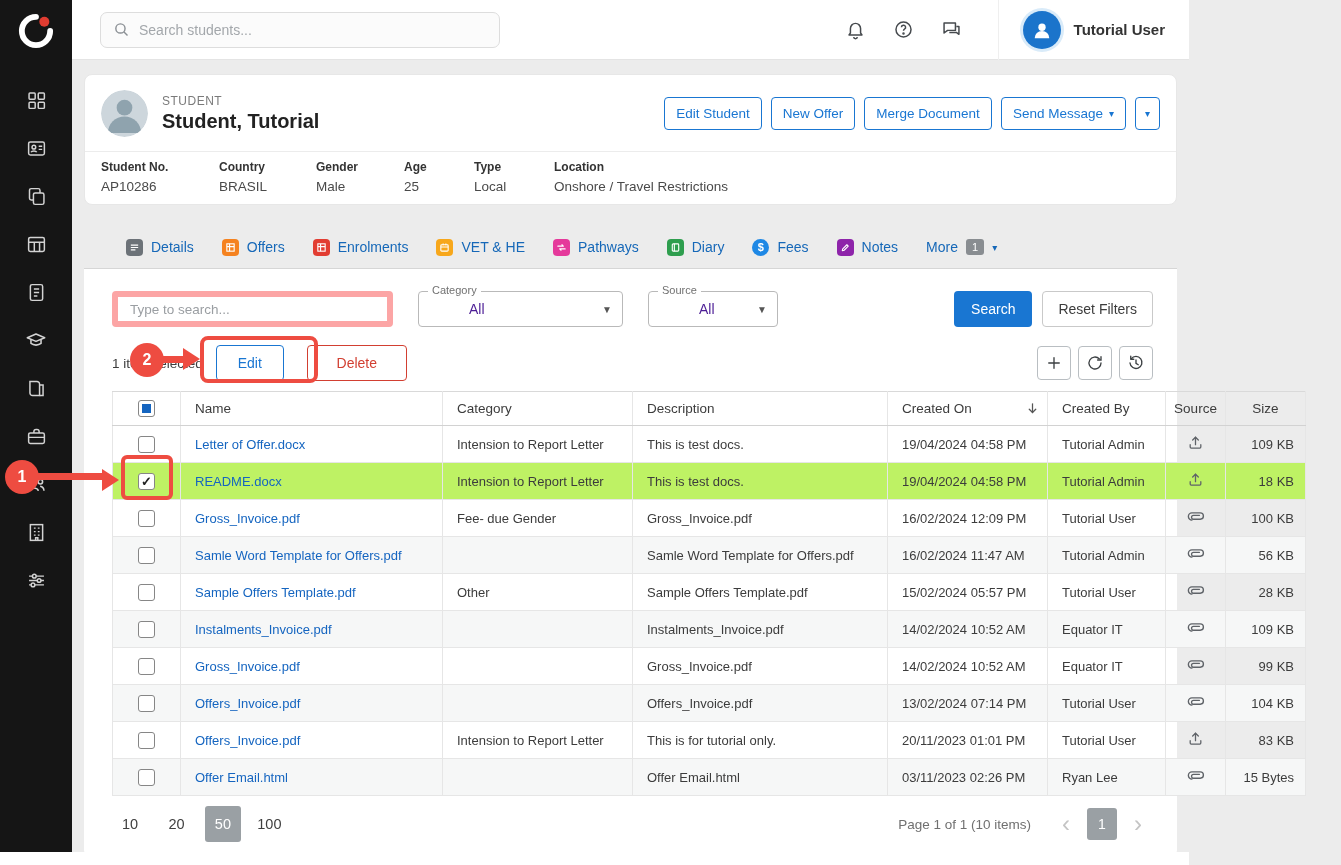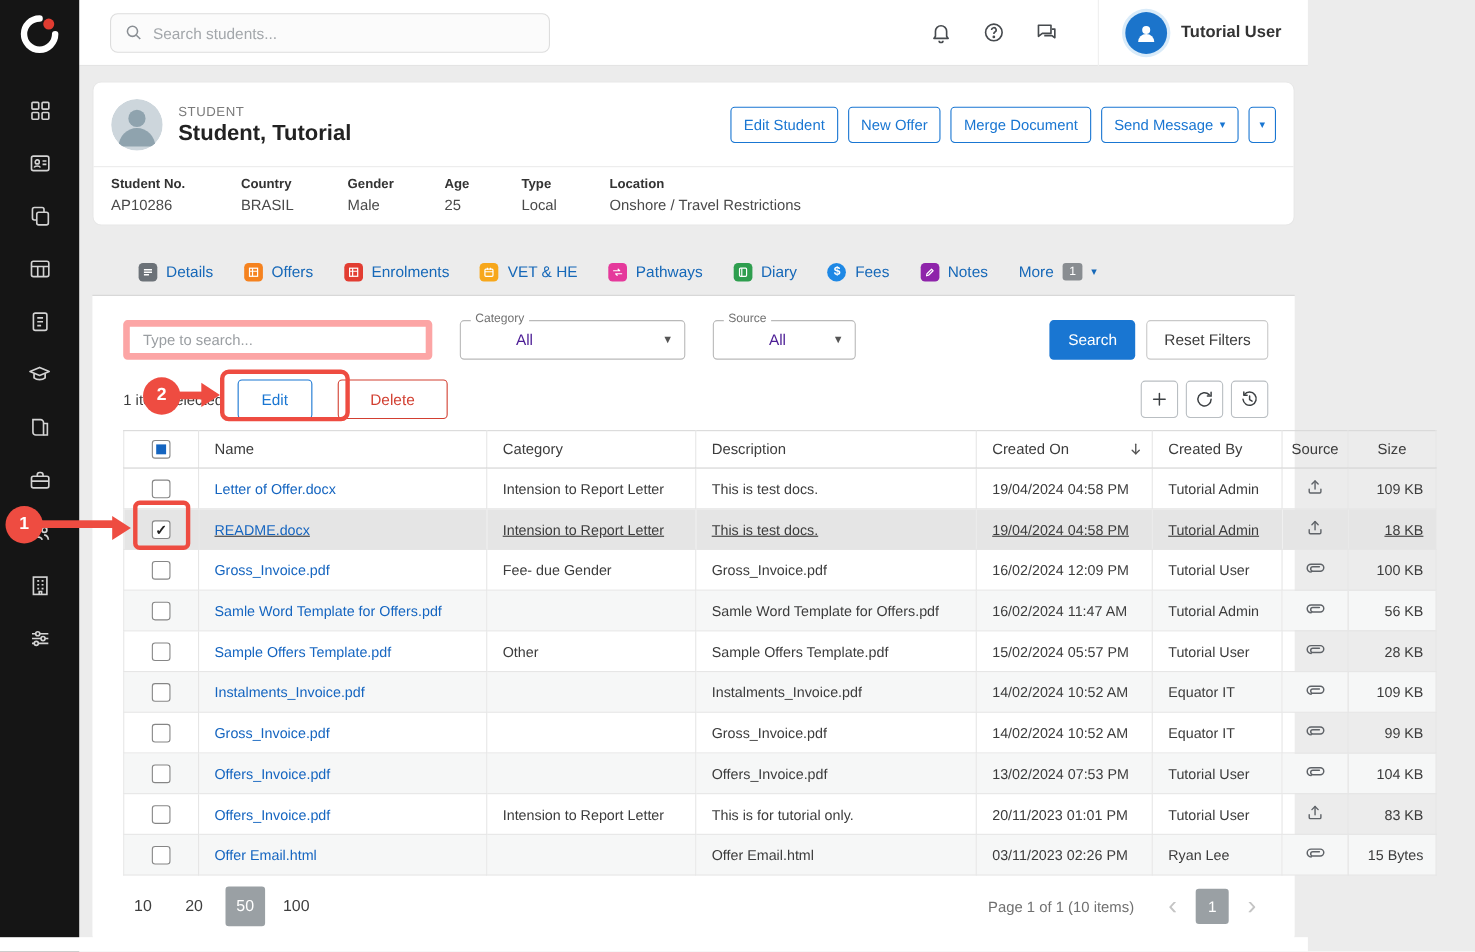--- a/index.html
+++ b/index.html
@@ -79,21 +79,21 @@
   
   table.docs { border-collapse: collapse; table-layout: fixed; width: 1193px; margin-top: 10px; }
   .docs th, .docs td { border: 1px solid #e6e6e6; font-weight: normal; font-size: 13px; color: #3c3c3c; overflow: hidden; white-space: nowrap; text-overflow: ellipsis; }
   .docs th { height: 34px; text-align: left; padding: 0 14px; font-size: 13.5px; border-bottom: 1px solid #d2d2d2; border-top: 1px solid #d9d9d9; position: relative; cursor: pointer; }
   .docs td { height: 37px; padding: 0 14px; }
   .docs .c-check { width: 68px; text-align: center; padding: 0; }
   .docs .c-src-h, .docs td.c-src { text-align: center; padding: 0; }
   .docs th.c-size-h { text-align: center; }
   .docs td.c-size { text-align: right; padding-right: 11px; }
   .docs tbody tr:nth-child(even) td { background: #f6f7f7; }
-  .docs tbody tr.selected td { background: #e5e5e5; text-decoration: underline; }
+  .docs tbody tr.selected td { background: #bef264; }
   .docs a.doc-link { color: #1565c0; text-decoration: none; cursor: pointer; }
   .sort-icon { position: absolute; right: 7px; top: 9px; }
   .cb { width: 17px; height: 17px; border: 1.5px solid #868686; border-radius: 3px; background: #fff; display: inline-flex; align-items: center; justify-content: center; cursor: pointer; vertical-align: middle; }
   .cb.checked::after { content: "\2713"; font-size: 13px; font-weight: bold; color: #222; line-height: 1; }
   .cb.ind::after { content: ""; width: 9px; height: 9px; background: #1565c0; }
 
   
   .pagination { display: flex; align-items: center; margin-top: 10px; height: 36px; }
   .psize { width: 36px; height: 36px; background: transparent; border: none; font-size: 14.5px; font-family: inherit; color: #3f3f3f; cursor: pointer; margin-right: 6px; border-radius: 3px; }
   .psize.active { background: #9aa0a4; color: #fff; }
@@ -529,21 +529,21 @@
                 <td class="c-src"><span><svg width="19" height="19" viewBox="0 0 24 24" fill="none" stroke="#5f6368" stroke-width="1.7" stroke-linecap="round">
                       <path d="M7.5 16.5a4.5 4.5 0 0 1 0-9H18a4 4 0 0 1 0 8H9.5a2.5 2.5 0 0 1 0-5H17"></path>
                     </svg></span></td>
                 <td class="c-size">99 KB</td>
               </tr>
               <tr>
                 <td class="c-check"><span class="cb"></span></td>
                 <td><a class="doc-link">Offers_Invoice.pdf</a></td>
                 <td></td>
                 <td>Offers_Invoice.pdf</td>
-                <td>13/02/2024 07:53 PM</td>
+                <td>13/02/2024 07:14 PM</td>
                 <td>Tutorial User</td>
                 <td class="c-src"><span><svg width="19" height="19" viewBox="0 0 24 24" fill="none" stroke="#5f6368" stroke-width="1.7" stroke-linecap="round">
                       <path d="M7.5 16.5a4.5 4.5 0 0 1 0-9H18a4 4 0 0 1 0 8H9.5a2.5 2.5 0 0 1 0-5H17"></path>
                     </svg></span></td>
                 <td class="c-size">104 KB</td>
               </tr>
               <tr>
                 <td class="c-check"><span class="cb"></span></td>
                 <td><a class="doc-link">Offers_Invoice.pdf</a></td>
                 <td>Intension to Report Letter</td>

